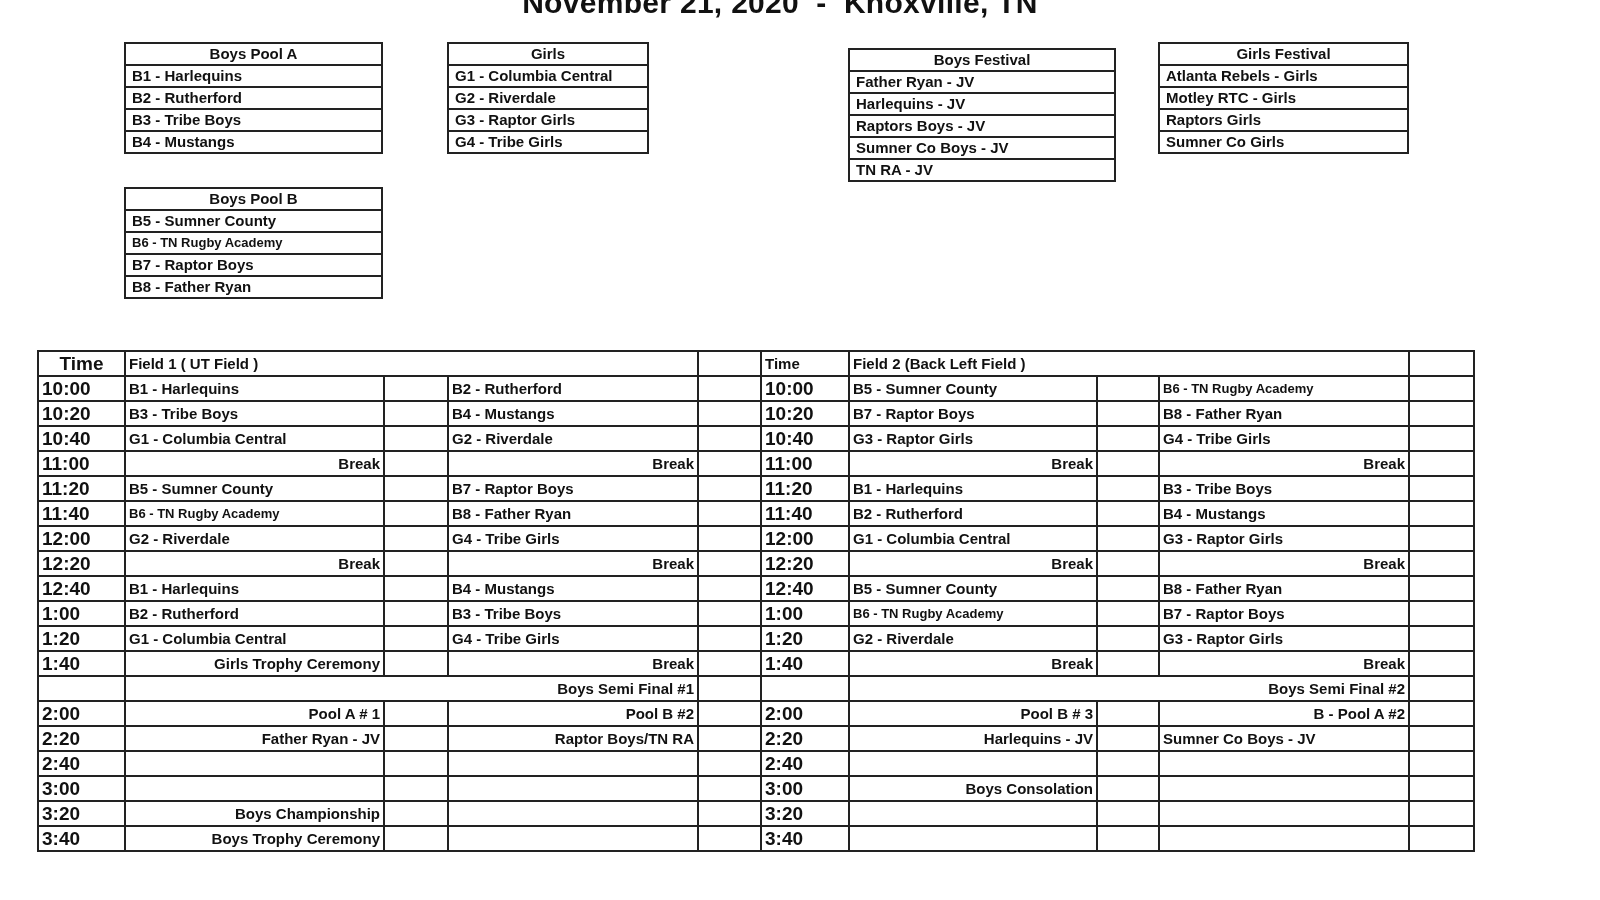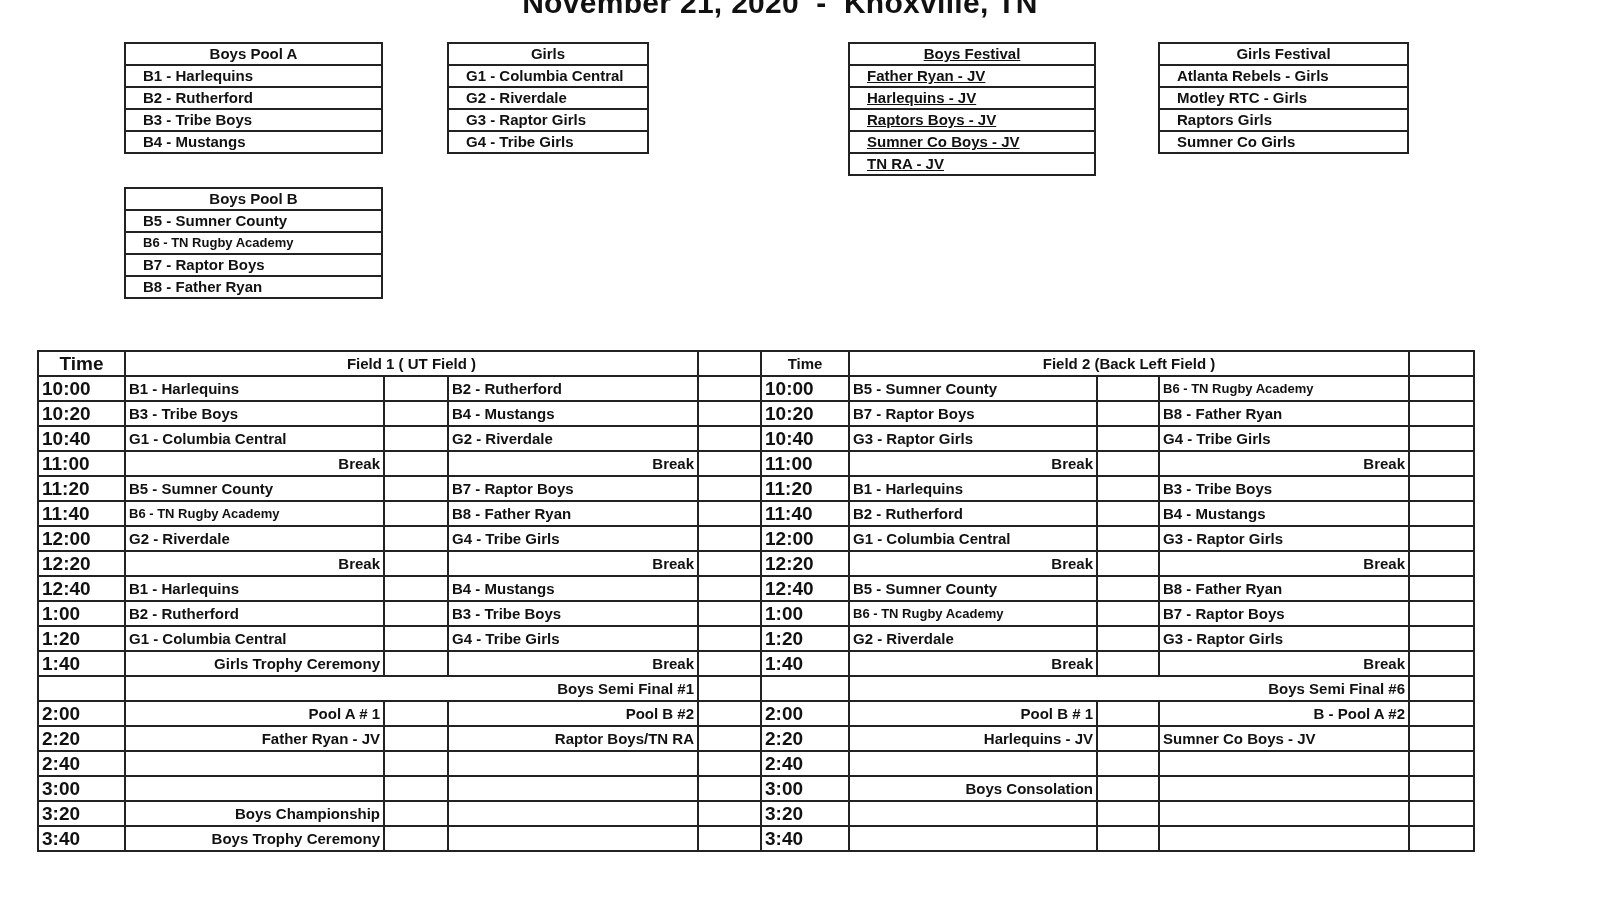--- a/index.html
+++ b/index.html
@@ -11,36 +11,36 @@
     .title {
       position: absolute; left: 0; top: -14px; width: 1560px; text-align: center;
       font-size: 30px; font-weight: bold; letter-spacing: 0.3px; color: #111;
       white-space: pre;
     }
     .roster {
       position: absolute; border-collapse: collapse;
       font-size: 15px; font-weight: bold;
     }
     .roster td {
-      border: 2px solid #222; height: 20px; padding: 0 17px; white-space: nowrap;
+      border: 2px solid #222; height: 20px; padding: 0 6px; white-space: nowrap;
       line-height: 20px;
     }
     .roster td.head { text-align: center; }
     .roster td.small { font-size: 13px; }
 
     table.sched {
       position: absolute; left: 37px; top: 350px; border-collapse: collapse;
       table-layout: fixed; font-weight: bold;
     }
     table.sched td {
       border: 2px solid #222; height: 23px; padding: 0 3px;
       white-space: nowrap; overflow: hidden; font-size: 15px; line-height: 23px;
     }
     table.sched td.time { text-align: left; font-size: 19px; }
-    table.sched td.hdr { text-align: center; font-size: 15px; }
+    table.sched td.hdr { text-align: left; font-size: 15px; }
     table.sched td.hdr-time { text-align: center; font-size: 19px; }
     table.sched td.center { text-align: right; }
     table.sched td.small { font-size: 13px; }
   </style>
 </head>
 <body>
 
 <div class="title">November 21, 2020  -  Knoxville, TN</div>
 
 <table class="roster" style="left:124px; top:42px; width:259px;">
@@ -96,21 +96,21 @@
       </tr>
   <tr>
         <td>G3 - Raptor Girls</td>
       </tr>
   <tr>
         <td>G4 -  Tribe Girls</td>
       </tr>
 </tbody>
   </table>
 
-<table class="roster" style="left:848px; top:42px; width:248px;text-decoration:underline;">
+<table class="roster" style="left:848px; top:48px; width:268px;">
   <tbody>
       <tr>
         <td class="head">Boys Festival</td>
       </tr>
   <tr>
         <td>Father Ryan - JV</td>
       </tr>
   <tr>
         <td>Harlequins - JV</td>
       </tr>
@@ -310,31 +310,31 @@
         <td class="center">Break</td>
         <td></td>
         <td class="center">Break</td>
         <td></td>
       </tr>
       <tr>
         <td></td>
         <td colspan="3" class="center">Boys Semi Final #1</td>
         <td></td>
         <td></td>
-        <td colspan="3" class="center">Boys Semi Final #6</td>
+        <td colspan="3" class="center">Boys Semi Final #2</td>
         <td></td>
       </tr>
       <tr>
         <td class="time">2:00</td>
         <td class="center">Pool A # 1</td>
         <td></td>
         <td class="center">Pool  B #2</td>
         <td></td>
         <td class="time">2:00</td>
-        <td class="center">Pool B # 1</td>
+        <td class="center">Pool B # 3</td>
         <td></td>
         <td class="center">B - Pool  A #2</td>
         <td></td>
       </tr>
       <tr>
         <td class="time">2:20</td>
         <td class="center">Father Ryan - JV</td>
         <td></td>
         <td class="center">Raptor Boys/TN RA</td>
         <td></td>

